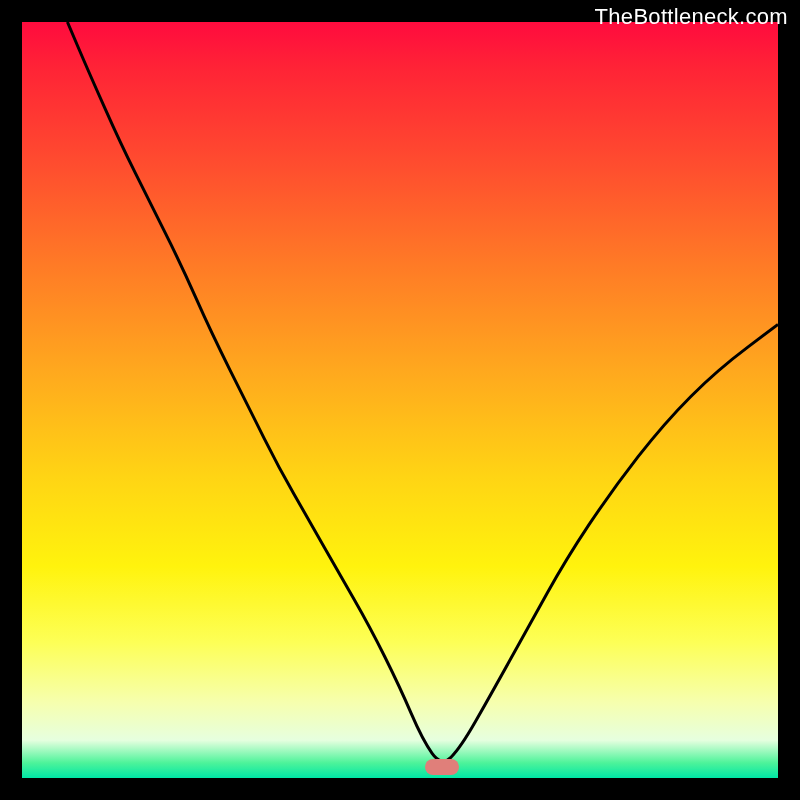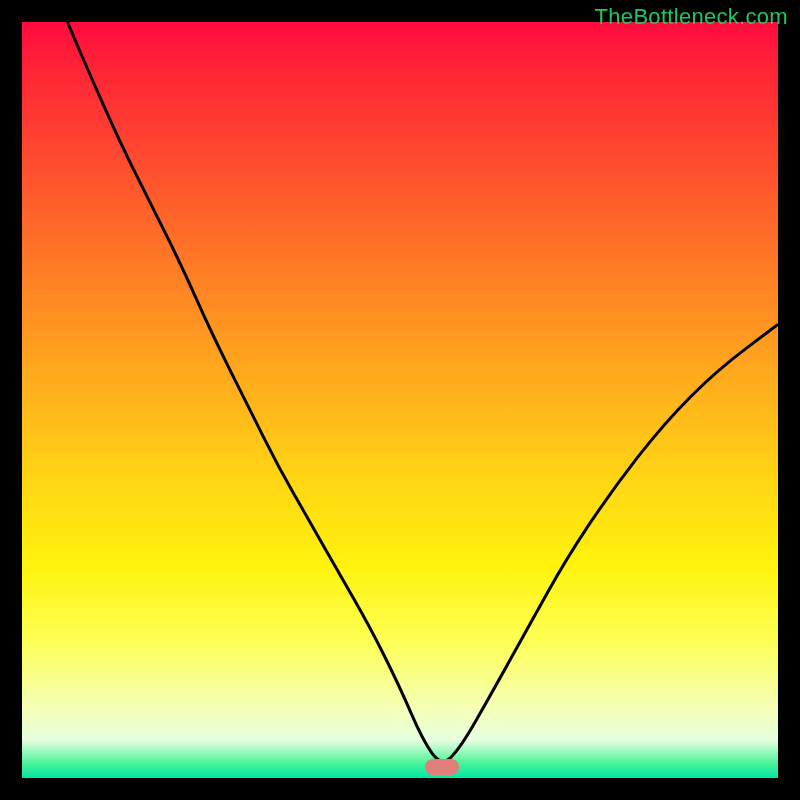--- a/index.html
+++ b/index.html
@@ -14,21 +14,21 @@
   .frame {
     position: relative;
     width: 800px;
     height: 800px;
     background: #000;
   }
   .watermark {
     position: absolute;
     top: 4px;
     right: 12px;
-    color: #22c55e;
+    color: #ffffff;
     font-size: 22px;
     font-weight: 500;
     letter-spacing: 0.3px;
     z-index: 10;
   }
   .plot {
     position: absolute;
     left: 22px;
     top: 22px;
     width: 756px;

